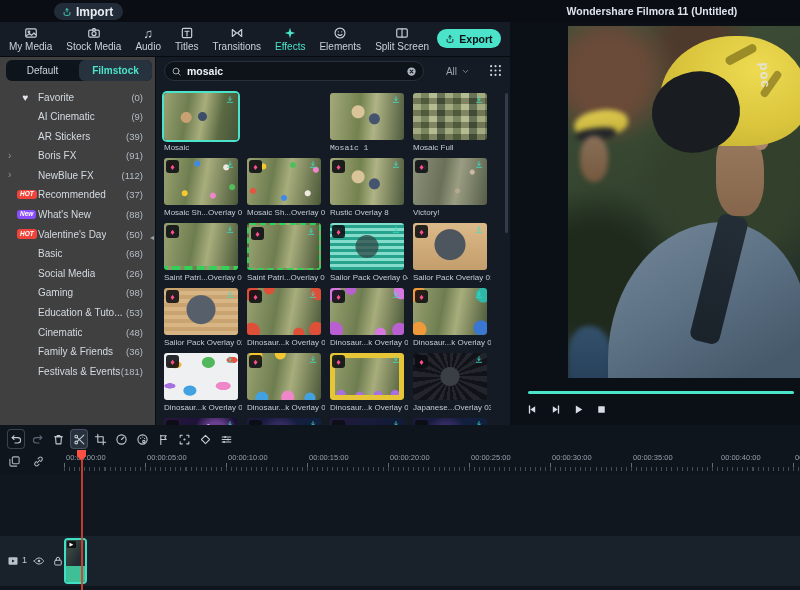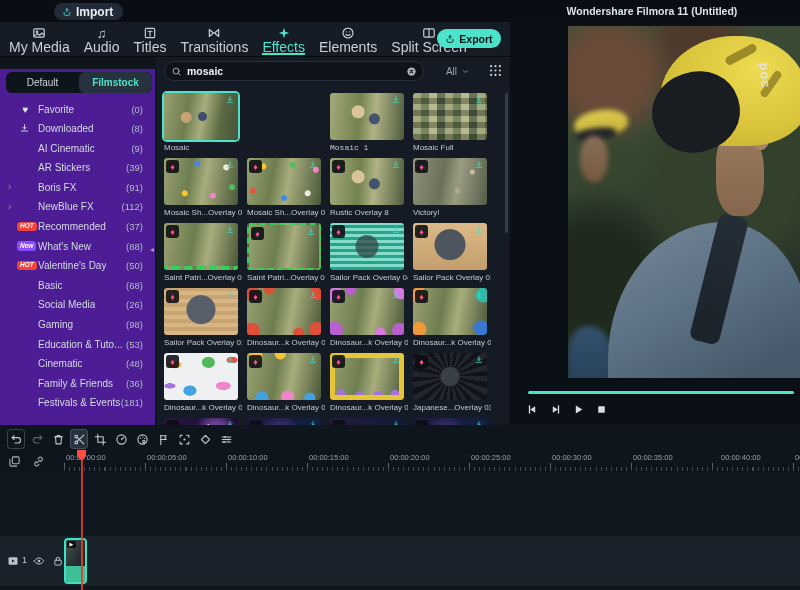--- a/index.html
+++ b/index.html
@@ -14,28 +14,28 @@
   .import-btn{position:absolute;left:54px;top:3px;height:17px;padding:0 10px 0 8px;border-radius:9px;background:#222c38;color:#e8edf2;font-size:12px;font-weight:bold;display:flex;align-items:center;gap:4px;cursor:pointer}
   .import-btn .ic{width:10px;height:10px;color:#4be3c9}
   .app-title{position:absolute;left:504px;top:0;width:296px;height:22px;line-height:22px;text-align:center;font-size:10.5px;font-weight:bold;color:#dde3ea;white-space:nowrap}
 
   
   #navbar{position:absolute;left:0;top:22px;width:510px;height:35px;background:#151c26;border-bottom:1px solid #070b10}
   #nav-tabs{position:absolute;left:2px;top:2px;display:flex}
   .ntab{display:flex;flex-direction:column;align-items:center;gap:1px;padding:2px 7px 0 7px;color:#c9d0d9;cursor:pointer}
   .ntab .ic{width:14px;height:14px}
   .ntab .tic{font-size:13px;height:14px}
-  .nlabel{font-size:14px;line-height:12px;padding-bottom:0;border-bottom:2px solid transparent}
+  .nlabel{font-size:10px;line-height:12px;padding-bottom:16px;border-bottom:2px solid transparent}
   .ntab.active{color:#4be3c9}
   .ntab.active .nlabel{border-bottom-color:#4be3c9}
   .export-btn{position:absolute;left:437px;top:7px;width:64px;height:19px;border-radius:10px;background:#4be3c9;color:#0b1016;font-size:10.5px;font-weight:bold;display:flex;align-items:center;justify-content:center;gap:4px;cursor:pointer}
   .export-btn .ic{width:10px;height:10px}
 
   
-  #sidebar{position:absolute;left:0;top:69px;width:156px;height:368px;background:#4c1d95;border-right:1px solid #090d12}
+  #sidebar{position:absolute;left:0;top:57px;width:156px;height:368px;background:#404040;border-right:1px solid #090d12}
   .side-tabs{position:absolute;left:6px;top:3px;width:146px;height:21px;display:flex;background:#0e141b;border-radius:6px;overflow:hidden}
   .stab{flex:1;display:flex;align-items:center;justify-content:center;font-size:10px;color:#cdd4dc;cursor:pointer}
   .stab.active{background:#27323f;color:#4be3c9;font-weight:bold;border-radius:6px}
   #side-items{position:absolute;left:0;top:31px;width:156px}
   .srow{position:relative;height:19.6px;cursor:pointer}
   .srow .exp{position:absolute;left:8px;top:2px;color:#8b94a0;font-size:10px;line-height:14px}
   .srow .sic{position:absolute;left:19px;top:3px;width:13px;height:13px;text-align:center;color:#e2e7ed;font-size:10px;line-height:13px}
   .srow .sic svg{width:11px;height:11px}
   .srow .sbadge{position:absolute;left:17px;top:4px;font-size:6.5px;font-weight:bold;font-style:italic;color:#fff;padding:1.5px 3px;border-radius:3px;line-height:1}
   .sbadge.hot{background:#f0443b}
@@ -156,20 +156,30 @@
         <span class="ic">
           <svg viewBox="0 0 24 24" fill="none" stroke="currentColor" stroke-width="2" stroke-linecap="round" stroke-linejoin="round">
             <rect x="3" y="5" width="18" height="14" rx="2"></rect>
             <circle cx="8.5" cy="10" r="1.5"></circle>
             <path d="M4 17l5-4 4 3 4-4 3 3"></path>
           </svg>
         </span>
         <span class="nlabel">My Media</span>
       </div>
       <div class="ntab">
+        <span class="ic">
+          <svg viewBox="0 0 24 24" fill="none" stroke="currentColor" stroke-width="2" stroke-linecap="round" stroke-linejoin="round">
+            <rect x="3" y="7" width="18" height="12" rx="2"></rect>
+            <path d="M9 7l1.5-2.5h3L15 7"></path>
+            <circle cx="12" cy="13" r="3.5"></circle>
+          </svg>
+        </span>
+        <span class="nlabel">Stock Media</span>
+      </div>
+      <div class="ntab">
         <span class="tic">♫</span>
         <span class="nlabel">Audio</span>
       </div>
       <div class="ntab">
         <span class="ic">
           <svg viewBox="0 0 24 24" fill="none" stroke="currentColor" stroke-width="2" stroke-linecap="round" stroke-linejoin="round">
             <rect x="4" y="4" width="16" height="16" rx="2"></rect>
             <path d="M8.5 9h7M12 9v8"></path>
           </svg>
         </span>
@@ -226,29 +236,20 @@
 <div id="sidebar">
   <div class="side-tabs">
     <div class="stab">Default</div>
     <div class="stab active">Filmstock</div>
   </div>
   <div id="side-items">
       <div class="srow">
         <span class="sic tic">♥</span>
         <span class="slabel">Favorite</span>
         <span class="scount">(0)</span>
-      </div>
-      <div class="srow">
-        <span class="sic ic">
-          <svg viewBox="0 0 24 24" fill="none" stroke="currentColor" stroke-width="2" stroke-linecap="round" stroke-linejoin="round">
-            <path d="M12 4v9M8.5 9.5L12 13l3.5-3.5M5.5 17.5h13"></path>
-          </svg>
-        </span>
-        <span class="slabel">Downloaded</span>
-        <span class="scount">(8)</span>
       </div>
       <div class="srow">
         <span class="slabel">AI Cinematic</span>
         <span class="scount">(9)</span>
       </div>
       <div class="srow">
         <span class="slabel">AR Stickers</span>
         <span class="scount">(39)</span>
       </div>
       <div class="srow">

